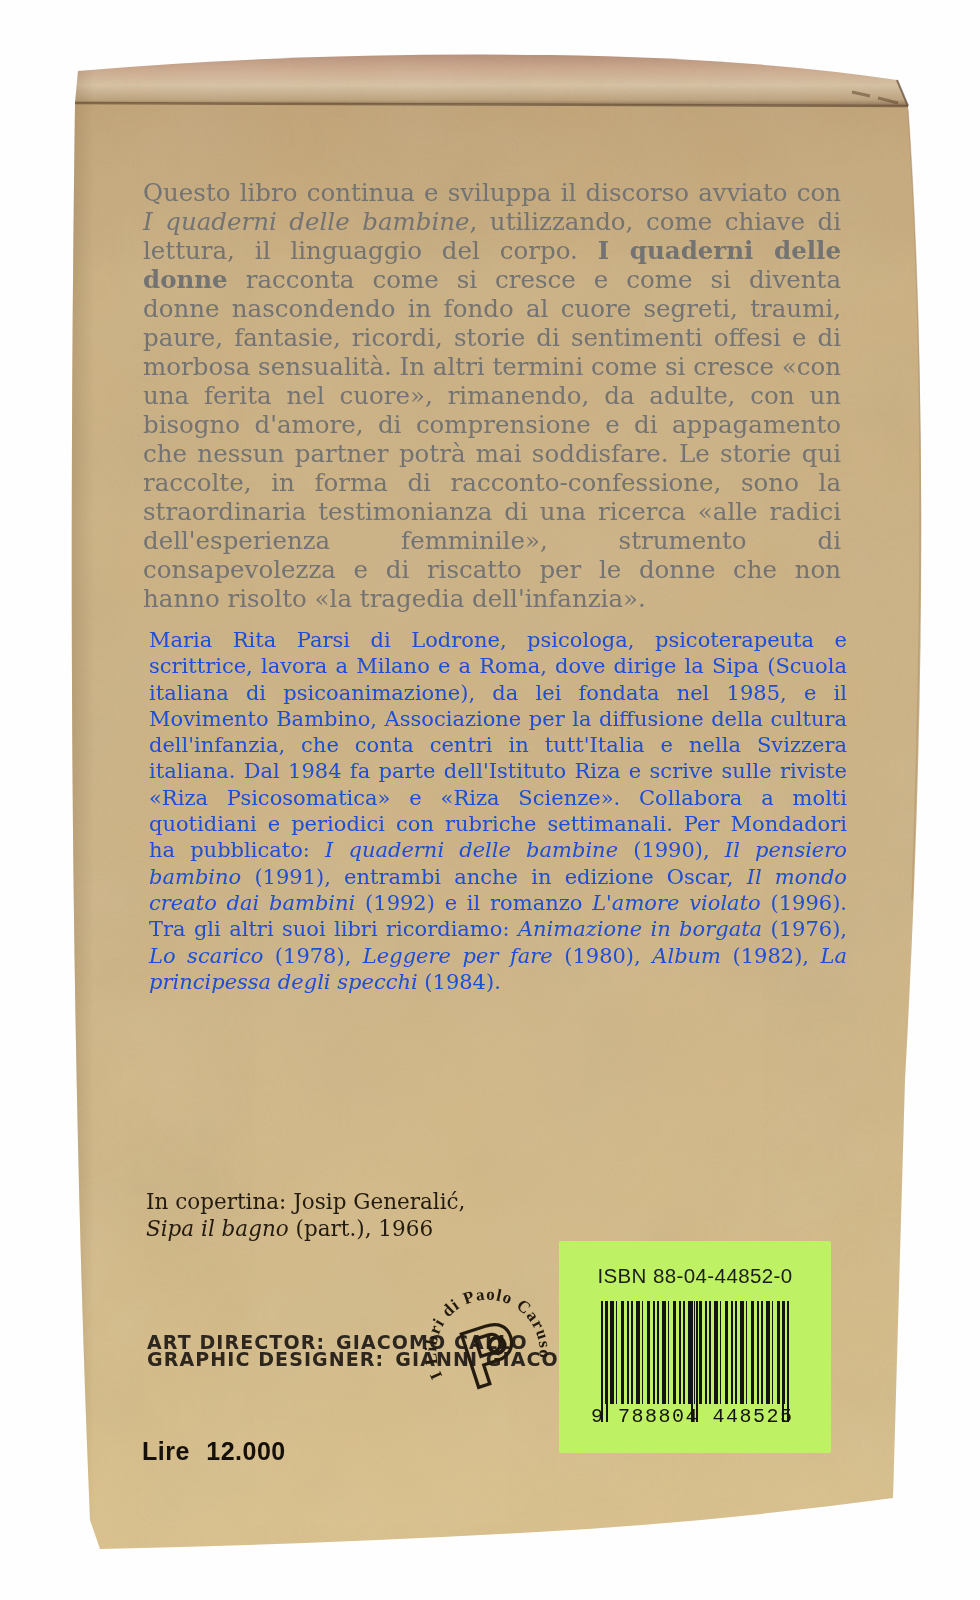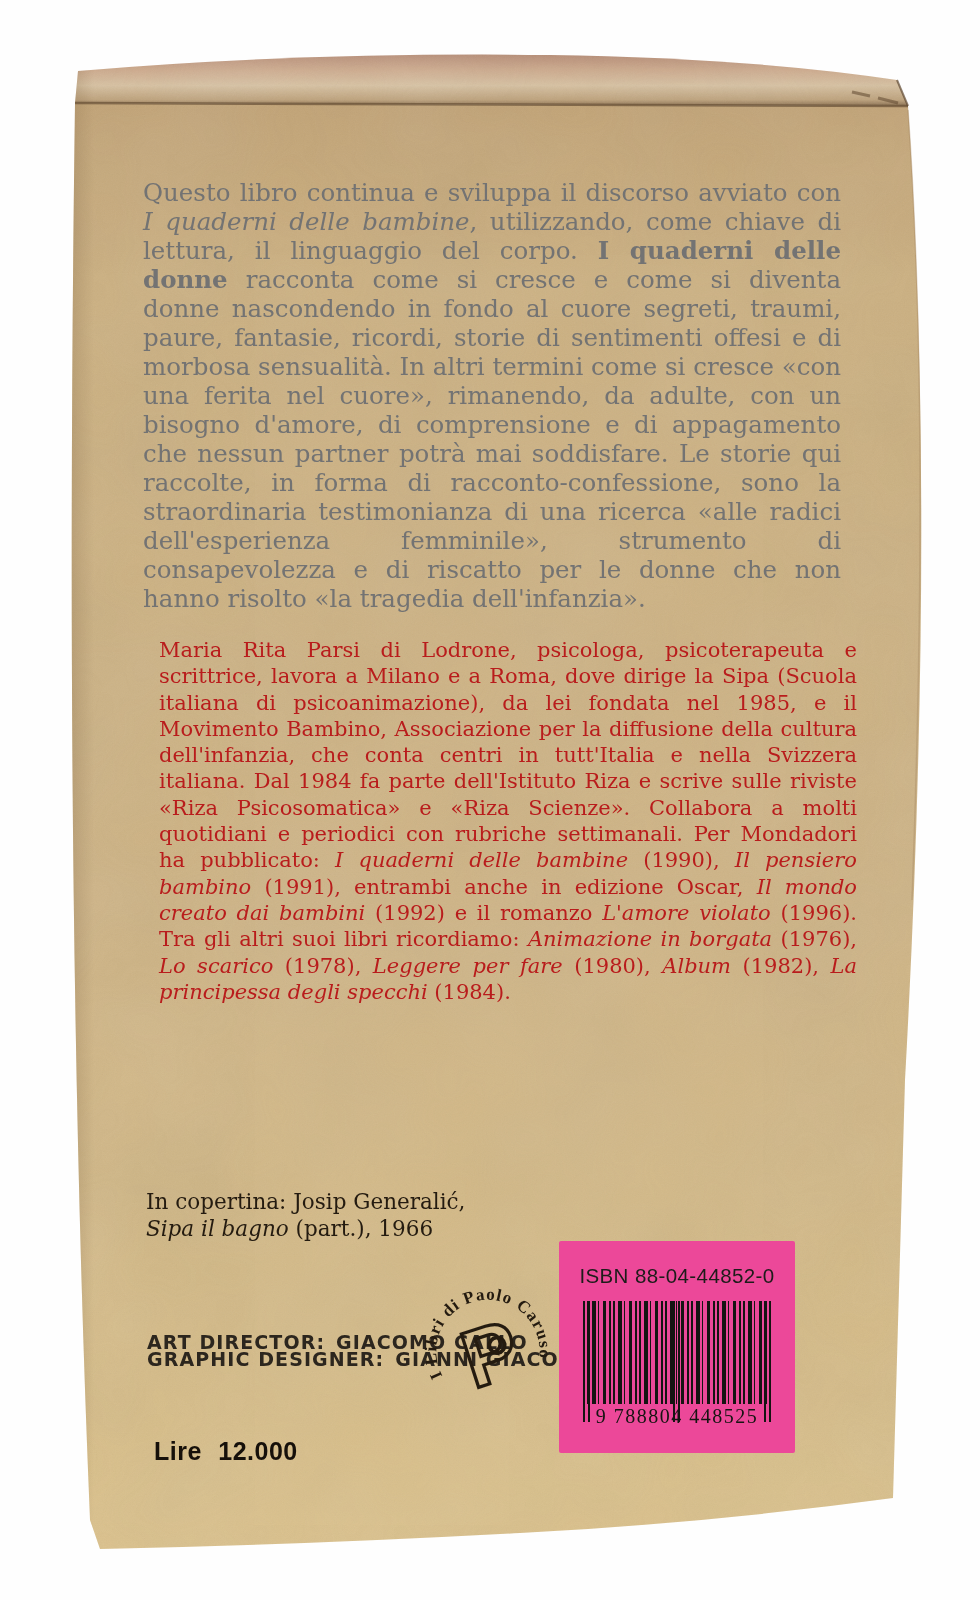--- a/index.html
+++ b/index.html
@@ -7,57 +7,57 @@
          font-family:"DejaVu Serif",serif;}
   .book-bg{position:absolute;left:0;top:0;}
 
   .synopsis{position:absolute;left:143px;top:178px;width:698px;
             font-size:24.5px;line-height:29px;text-align:justify;color:#737373;margin:0;
             hyphens:auto;}
   .synopsis em{font-style:italic;}
   .synopsis strong{font-weight:bold;}
 
   .bio{position:absolute;left:143px;top:621px;width:698px;
-       font-size:21px;line-height:26.3px;text-align:justify;color:#b91c1c;margin:16px;
+       font-size:21px;line-height:26.3px;text-align:justify;color:#1d4ed8;margin:6px;
        hyphens:auto;}
   .bio em{font-style:italic;}
 
   .cover-credit{position:absolute;left:146px;top:1188px;
                 font-size:21.5px;line-height:27px;color:#241b10;}
   .cover-credit em{font-style:italic;}
 
   .production-credits{position:absolute;left:147px;top:1334px;
                       font-family:"DejaVu Sans",sans-serif;font-size:19px;font-weight:bold;
                       letter-spacing:1.1px;line-height:17px;color:#2c261e;white-space:nowrap;}
   .production-credits .credit-name{margin-left:11px;}
 
   .publisher-logo{position:absolute;left:422px;top:1286px;width:132px;height:132px;}
 
-  .isbn-label{position:absolute;left:559px;top:1241px;width:236px;height:212px;
-              background:#ec4899;border-radius:2px;}
+  .isbn-label{position:absolute;left:559px;top:1241px;width:272px;height:212px;
+              background:#bef264;border-radius:2px;}
   .isbn-text{margin-top:23px;text-align:center;font-family:"Liberation Sans",sans-serif;
              font-size:20.5px;letter-spacing:.4px;color:#1d1c1a;}
   .barcode{position:relative;width:208px;height:136px;margin:13px auto 0;}
   .bars{position:absolute;left:10px;right:10px;top:0;height:103px;
         background:repeating-linear-gradient(90deg,
           #161412 0 2px, rgba(0,0,0,0) 2px 4px,
           #161412 4px 6px, rgba(0,0,0,0) 6px 9px,
           #161412 9px 13px, rgba(0,0,0,0) 13px 15px,
           #161412 15px 16px, rgba(0,0,0,0) 16px 20px,
           #161412 20px 23px, rgba(0,0,0,0) 23px 26px);}
   .guard{position:absolute;top:0;width:7px;height:121px;
          background:linear-gradient(90deg,#161412 0 2px,rgba(0,0,0,0) 2px 5px,#161412 5px 7px);}
   .guard.g-left{left:10px;}
   .guard.g-mid{left:100px;}
   .guard.g-right{right:10px;}
   .ean{position:absolute;left:0;right:0;top:104px;
-       font-family:Liberation Serif, serif;font-size:20px;letter-spacing:1.5px;
-       color:#161412;text-align:center;white-space:nowrap;}
+       font-family:Liberation Mono, monospace;font-size:20px;letter-spacing:1.5px;
+       color:#161412;white-space:nowrap;}
 
-  .price{position:absolute;left:154px;top:1437px;
+  .price{position:absolute;left:142px;top:1437px;
          font-family:"Liberation Sans",sans-serif;font-weight:bold;font-size:25px;
          letter-spacing:.5px;word-spacing:9px;color:#16100a;}
 </style>
 </head>
 <body>
 
 <div class="scene">
 
   <svg class="book-bg" width="980" height="1600" viewBox="0 0 980 1600" aria-hidden="true">
     <defs>

